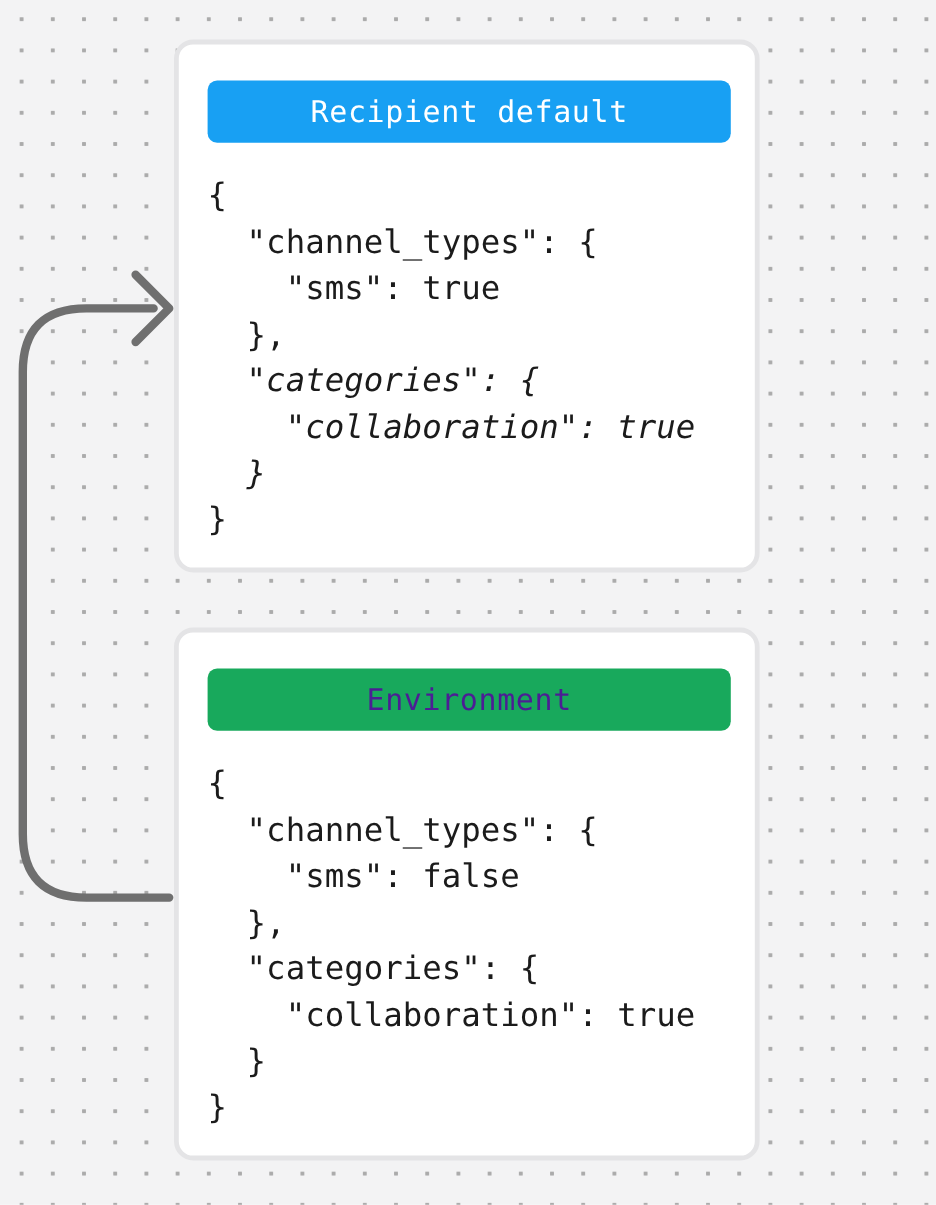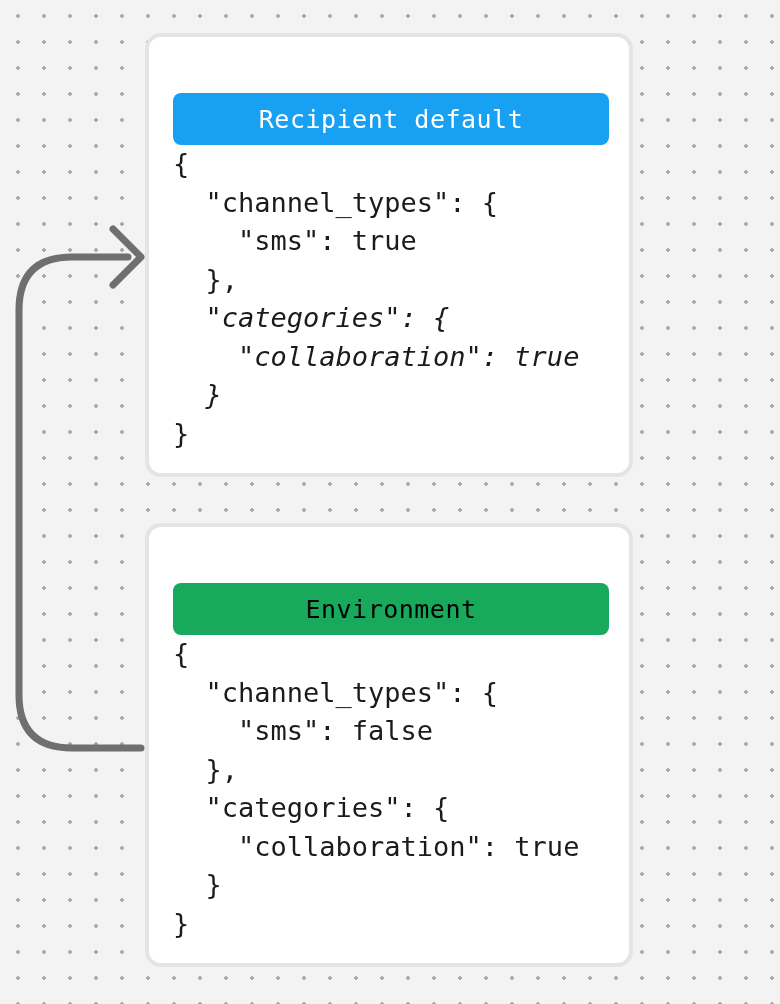--- a/index.html
+++ b/index.html
@@ -47,21 +47,20 @@
     left: 24px;
     top: 30px;
     width: 436px;
     height: 52px;
     border-radius: 8px;
     display: flex;
     align-items: center;
     justify-content: center;
     font-size: 25px;
     letter-spacing: 0.5px;
-    margin-top: 26px;
   }
 
   .code {
     position: absolute;
     left: 24px;
     top: 108px;
     font-family: "DejaVu Sans Mono", monospace;
     font-size: 27px;
     line-height: 38.5px;
     color: #1b1b1b;
@@ -79,17 +78,17 @@
     <path d="M 141 748 H 72 Q 19 748 19 695 V 310 Q 19 257 72 257 H 128" stroke="#6f6f6f"></path>
     <path d="M 113 229 L 141 257 L 113 285" stroke="#6f6f6f"></path>
   </svg>
 
   <div class="card top">
     <div class="card-header" style="background: rgb(24, 160, 243); color: rgb(255, 255, 255);">Recipient default</div>
     <div class="code"><div class="code-line">{</div><div class="code-line">  "channel_types": {</div><div class="code-line">    "sms": true</div><div class="code-line">  },</div><div class="code-line emphasis">  "categories": {</div><div class="code-line emphasis">    "collaboration": true</div><div class="code-line emphasis">  }</div><div class="code-line">}</div></div>
   </div>
 
   <div class="card bottom">
-    <div class="card-header" style="background: rgb(24, 169, 92); color: #000000;">Environment</div>
+    <div class="card-header" style="background: rgb(24, 169, 92); color: #4c1d95;">Environment</div>
     <div class="code"><div class="code-line">{</div><div class="code-line">  "channel_types": {</div><div class="code-line">    "sms": false</div><div class="code-line">  },</div><div class="code-line">  "categories": {</div><div class="code-line">    "collaboration": true</div><div class="code-line">  }</div><div class="code-line">}</div></div>
   </div>
 
 </div>
 
 </body></html>

